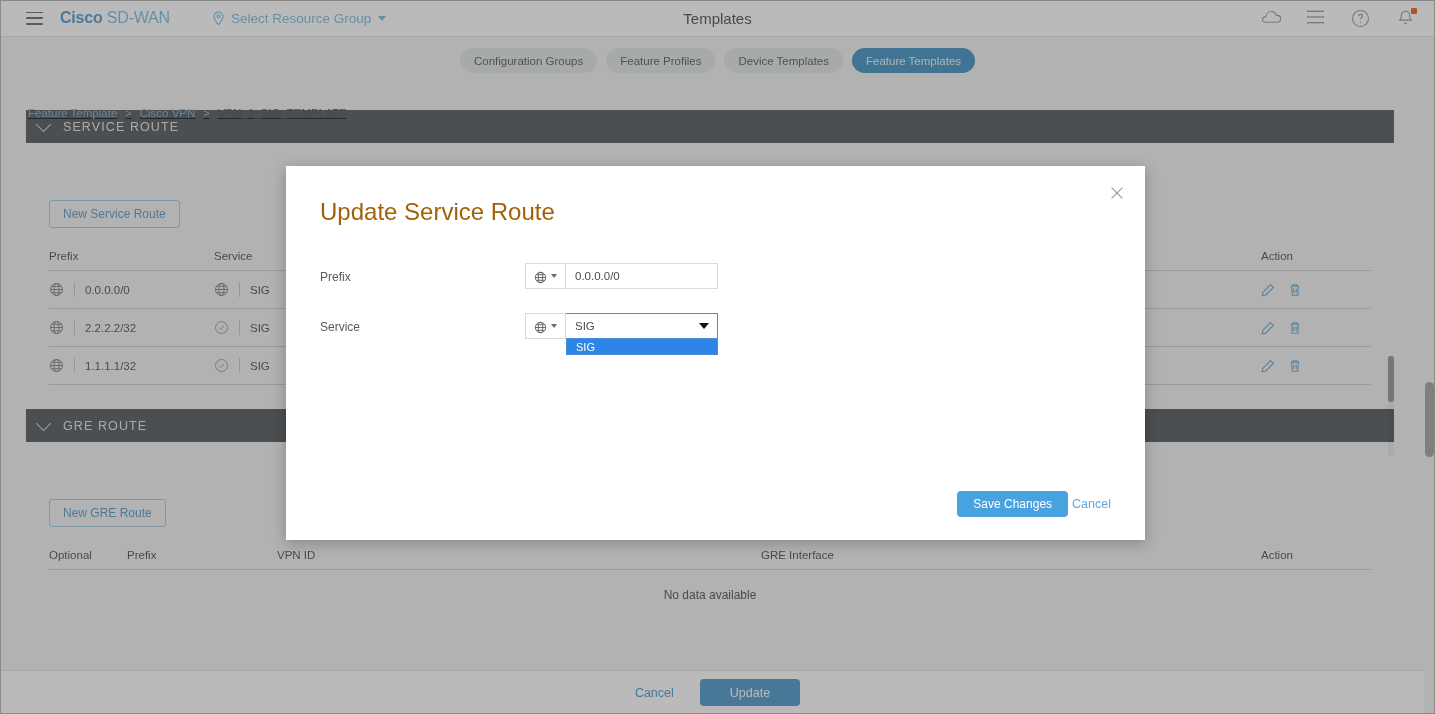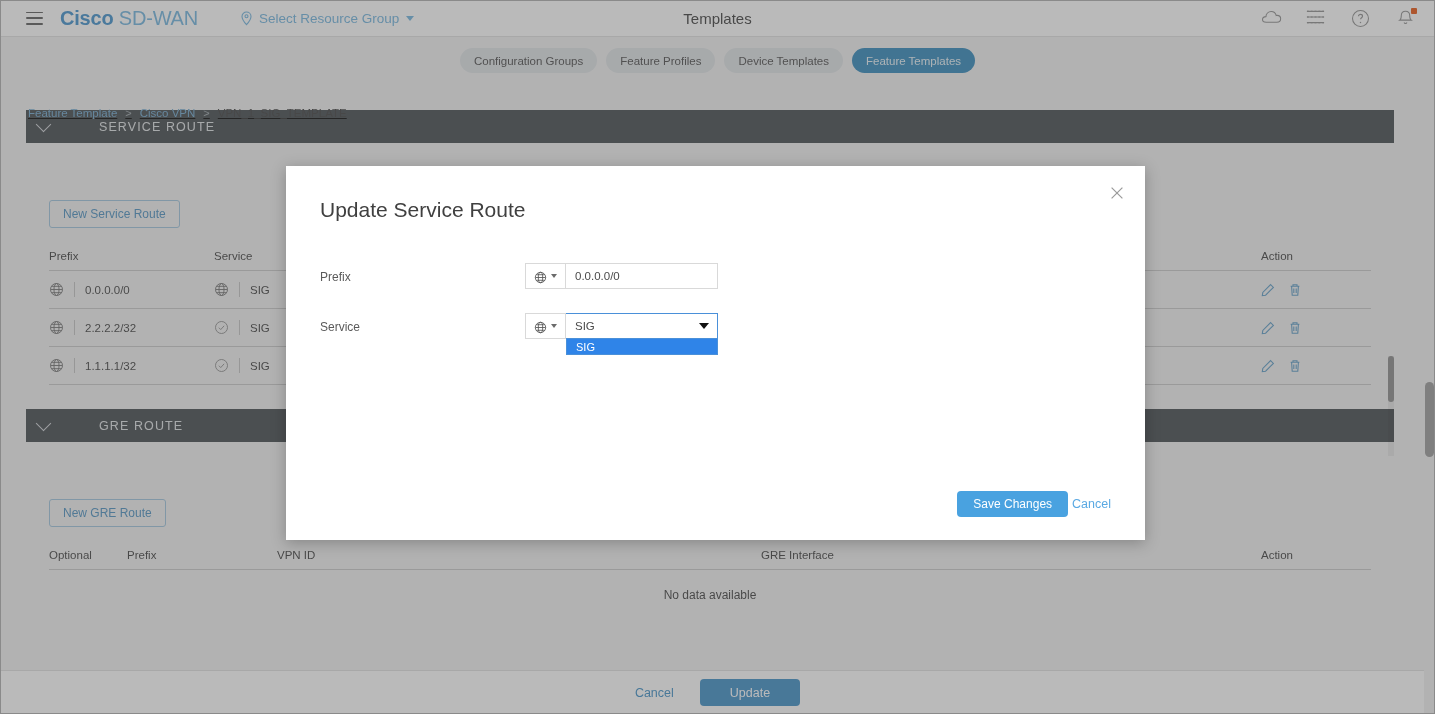--- a/index.html
+++ b/index.html
@@ -13,21 +13,21 @@
 
   
   .topbar {
     position: absolute; top: 0; left: 0; width: 1435px; height: 37px;
     background: #fff; border-bottom: 1px solid #e0e0e0;
     display: flex; align-items: center; z-index: 5;
   }
   .hamburger { margin-left: 26px; width: 17px; height: 13px;
     display: flex; flex-direction: column; justify-content: space-between; cursor: pointer; }
   .hamburger i { display: block; height: 1.6px; background: #5a5a5a; border-radius: 1px; }
-  .brand { margin-left: 17px; font-size: 20px; color: #58a5d8; letter-spacing: -0.2px; }
+  .brand { margin-left: 17px; font-size: 16px; color: #58a5d8; letter-spacing: -0.2px; }
   .brand b { color: #3f8fcb; font-weight: bold; }
   .brand span.light { color: #6fb3de; font-weight: normal; }
   .resgroup { margin-left: 42px; display: flex; align-items: center; gap: 6px;
     color: #6fb3de; font-size: 13.5px; cursor: pointer; }
   .pin-icon { width: 13px; height: 15px; }
   .caret-dn { width: 0; height: 0; border-left: 4px solid transparent;
     border-right: 4px solid transparent; border-top: 5px solid #6fb3de; margin-left: 1px; }
   .page-title { position: absolute; left: 0; right: 0; text-align: center;
     font-size: 15px; color: #3c3c3c; pointer-events: none; }
   .top-icons { margin-left: auto; margin-right: 20px; display: flex; align-items: center; gap: 26px; }
@@ -50,21 +50,21 @@
   .bc-link { color: #6fa8cf; cursor: pointer; }
   .bc-sep { color: #9aa3a8; font-size: 11px; }
   .bc-current { color: #3c3c3c; }
 
   
   .content { position: absolute; top: 110px; left: 0; width: 1420px; height: 560px; }
   .section-head { margin: 0 26px; height: 33px; background: #41474b;
     display: flex; align-items: center; padding-left: 12px; gap: 14px; }
   .chev { width: 11px; height: 11px; border-left: 1.6px solid #cfd4d7;
     border-bottom: 1.6px solid #cfd4d7; transform: rotate(-45deg); margin-top: -4px; }
-  .section-title { color: #dfe3e5; font-size: 12.5px; letter-spacing: 1.1px; margin-left: 36px; }
+  .section-title { color: #dfe3e5; font-size: 12.5px; letter-spacing: 1.1px; }
 
   .panel-body { margin: 0 26px; background: transparent; padding: 16px 0 0 0; }
   .outline-btn { margin-left: 23px; height: 28px; padding: 0 13px; border: 1px solid #9dc3dc;
     background: transparent; border-radius: 3px; color: #4a8fc0; font-size: 12px;
     cursor: pointer; font-family: "Liberation Sans", sans-serif; margin-top: 41px; }
 
   table.grid { width: calc(100% - 46px); margin: 22px 0 0 23px; border-collapse: collapse; }
   table.grid th { text-align: left; font-size: 11.5px; color: #3c3c3c; font-weight: normal;
     padding: 0 0 8px 0; border-bottom: 1px solid #c8c8c8; }
   table.grid td { font-size: 11.5px; color: #3c3c3c; padding: 11px 0;
@@ -100,22 +100,22 @@
   .scroll-up-arrow { position: absolute; top: 103px; right: 2px; width: 7px; height: 5px;
     z-index: 6; color: #6f6f6f; }
 
   
   .dim { position: absolute; top: 0; left: 0; width: 1435px; height: 714px;
     background: rgba(90,90,90,0.42); z-index: 10; }
   .modal { position: absolute; left: 286px; top: 166px; width: 859px; height: 374px;
     background: #fff; z-index: 11; box-shadow: 0 3px 14px rgba(0,0,0,0.25); }
   .modal-close { position: absolute; right: 18px; top: 17px; width: 20px; height: 20px;
     color: #9a9a9a; cursor: pointer; }
-  .modal-title { position: absolute; left: 34px; top: 32px; font-size: 21px;
-    color: #404040; font-weight: normal; }
+  .modal-title { position: absolute; left: 34px; top: 32px; font-size: 24px;
+    color: #a16207; font-weight: normal; }
   .form { position: absolute; left: 34px; top: 97px; width: 780px; }
   .form-row { display: flex; align-items: flex-start; margin-bottom: 24px; position: relative; }
   .form-label { width: 205px; font-size: 12px; color: #5a5a5a; padding-top: 7px; }
   .scope-btn { width: 41px; height: 26px; border: 1px solid #d9d9d9; background: #fff;
     display: flex; align-items: center; justify-content: center; gap: 4px;
     cursor: pointer; flex: none; }
   .scope-btn .gl { width: 13px; height: 13px; color: #4d4d4d; }
   .scope-caret { width: 0; height: 0; border-left: 3.5px solid transparent;
     border-right: 3.5px solid transparent; border-top: 4.5px solid #6b6b6b; }
   .text-input { width: 152px; height: 26px; border: 1px solid #d9d9d9; border-left: none;

